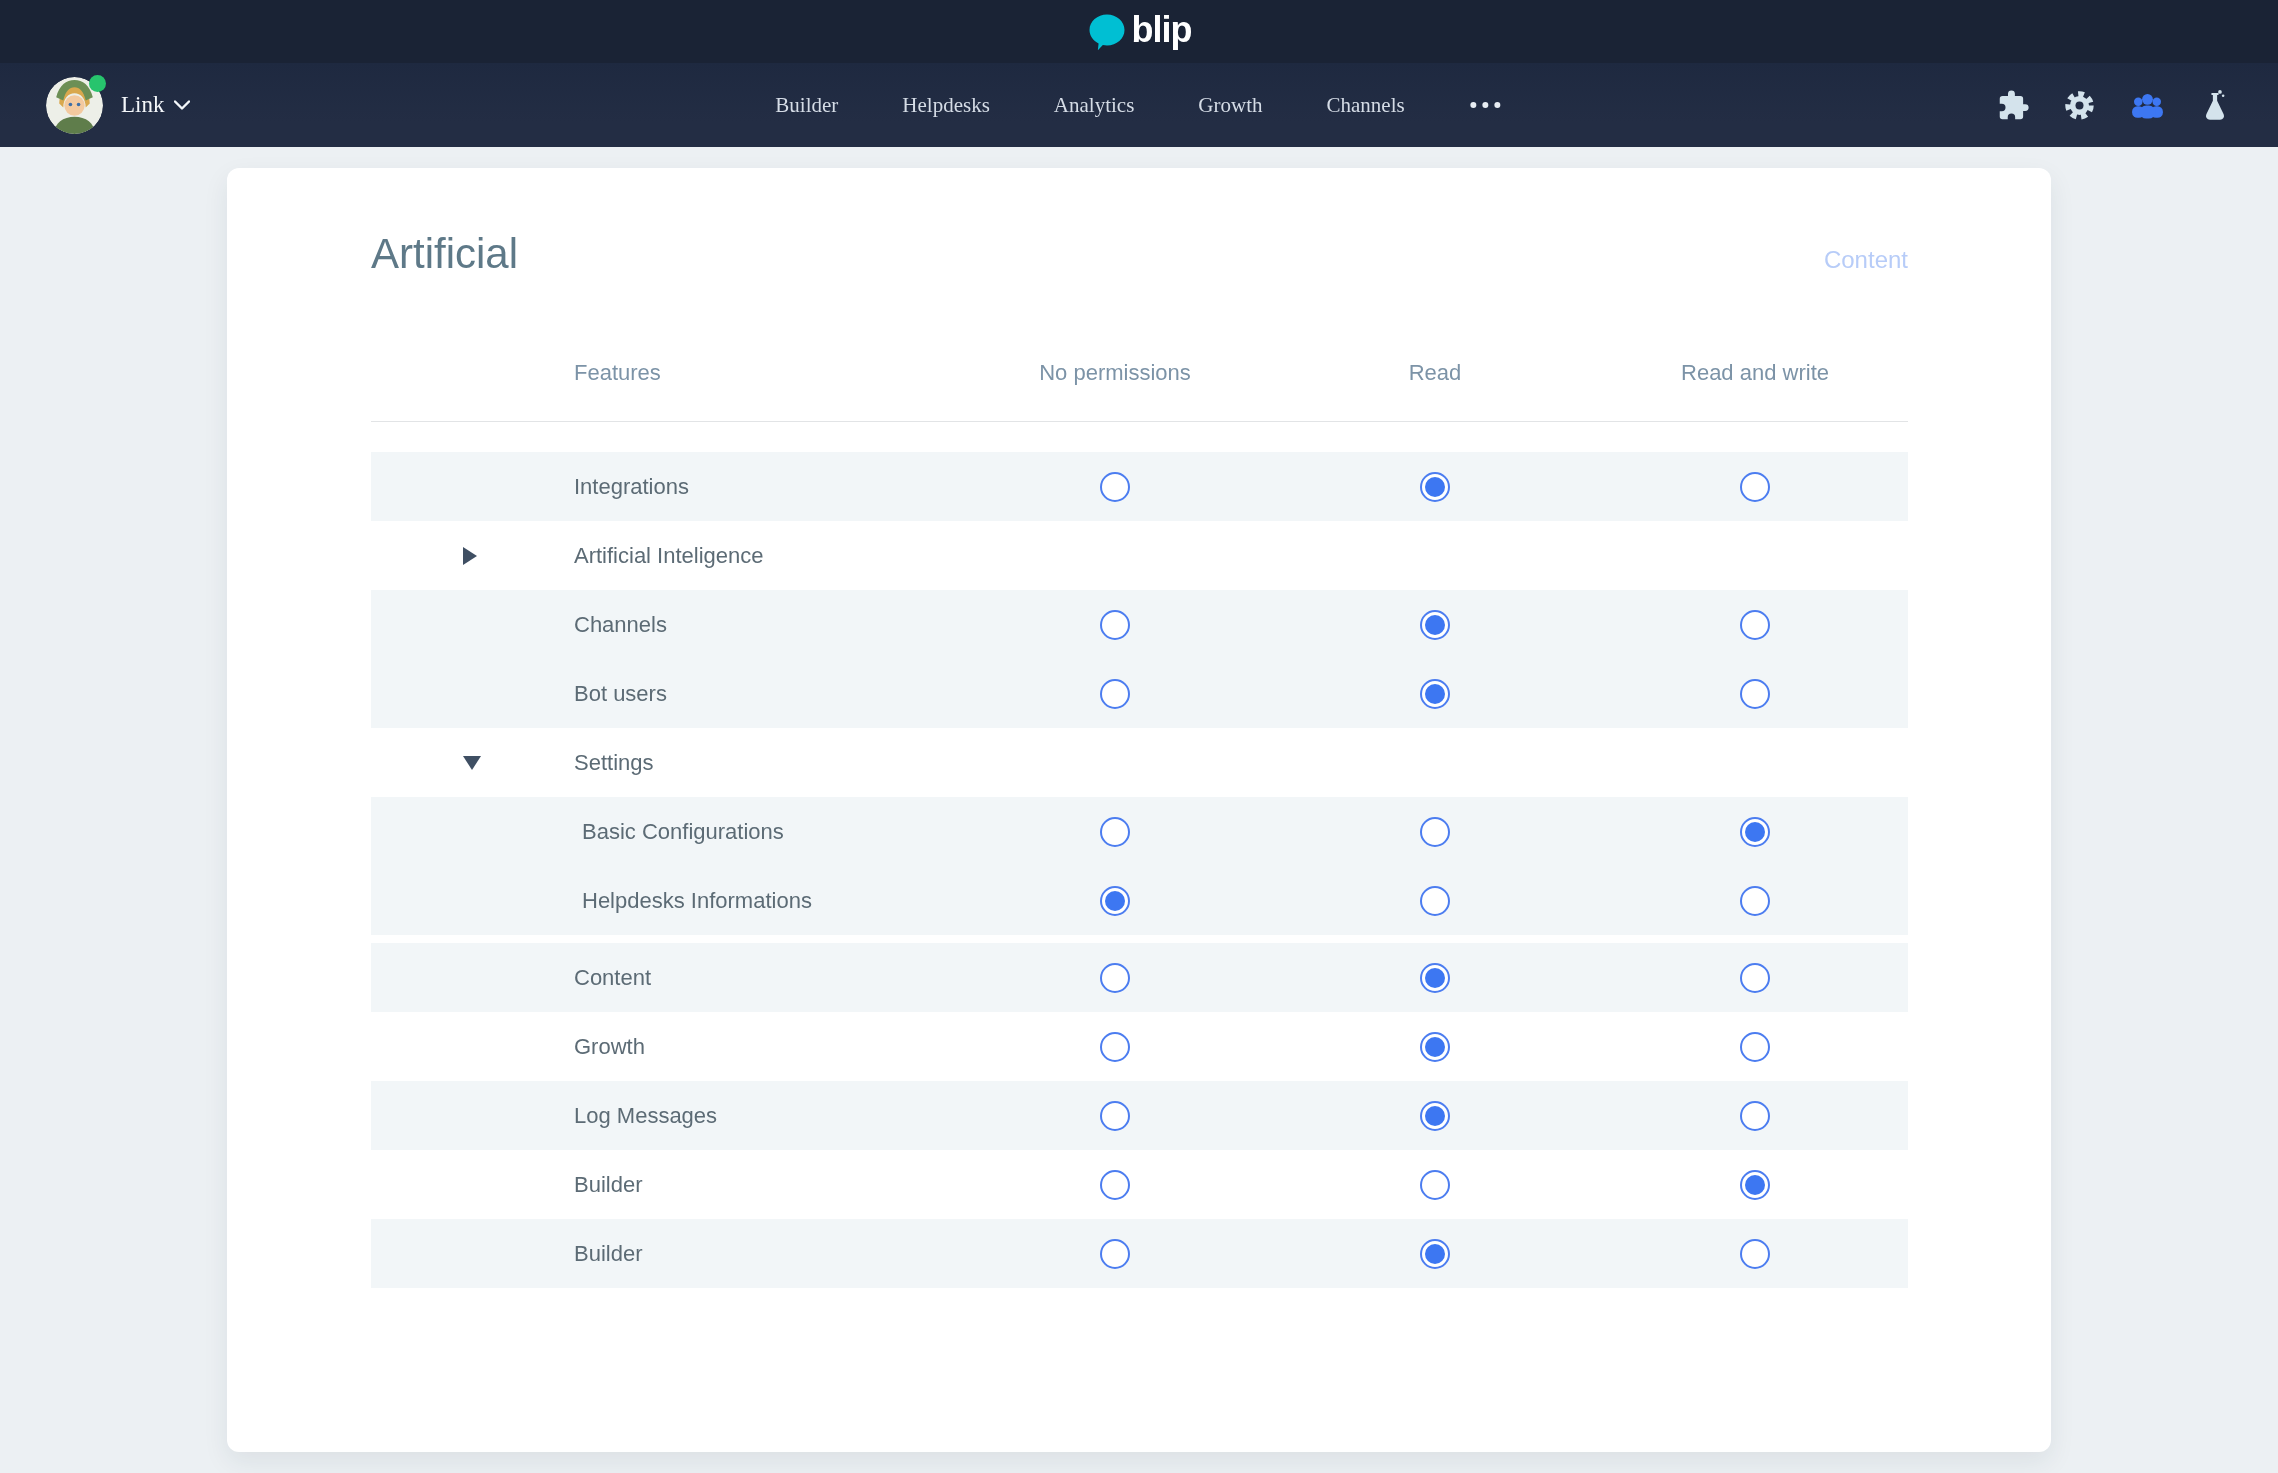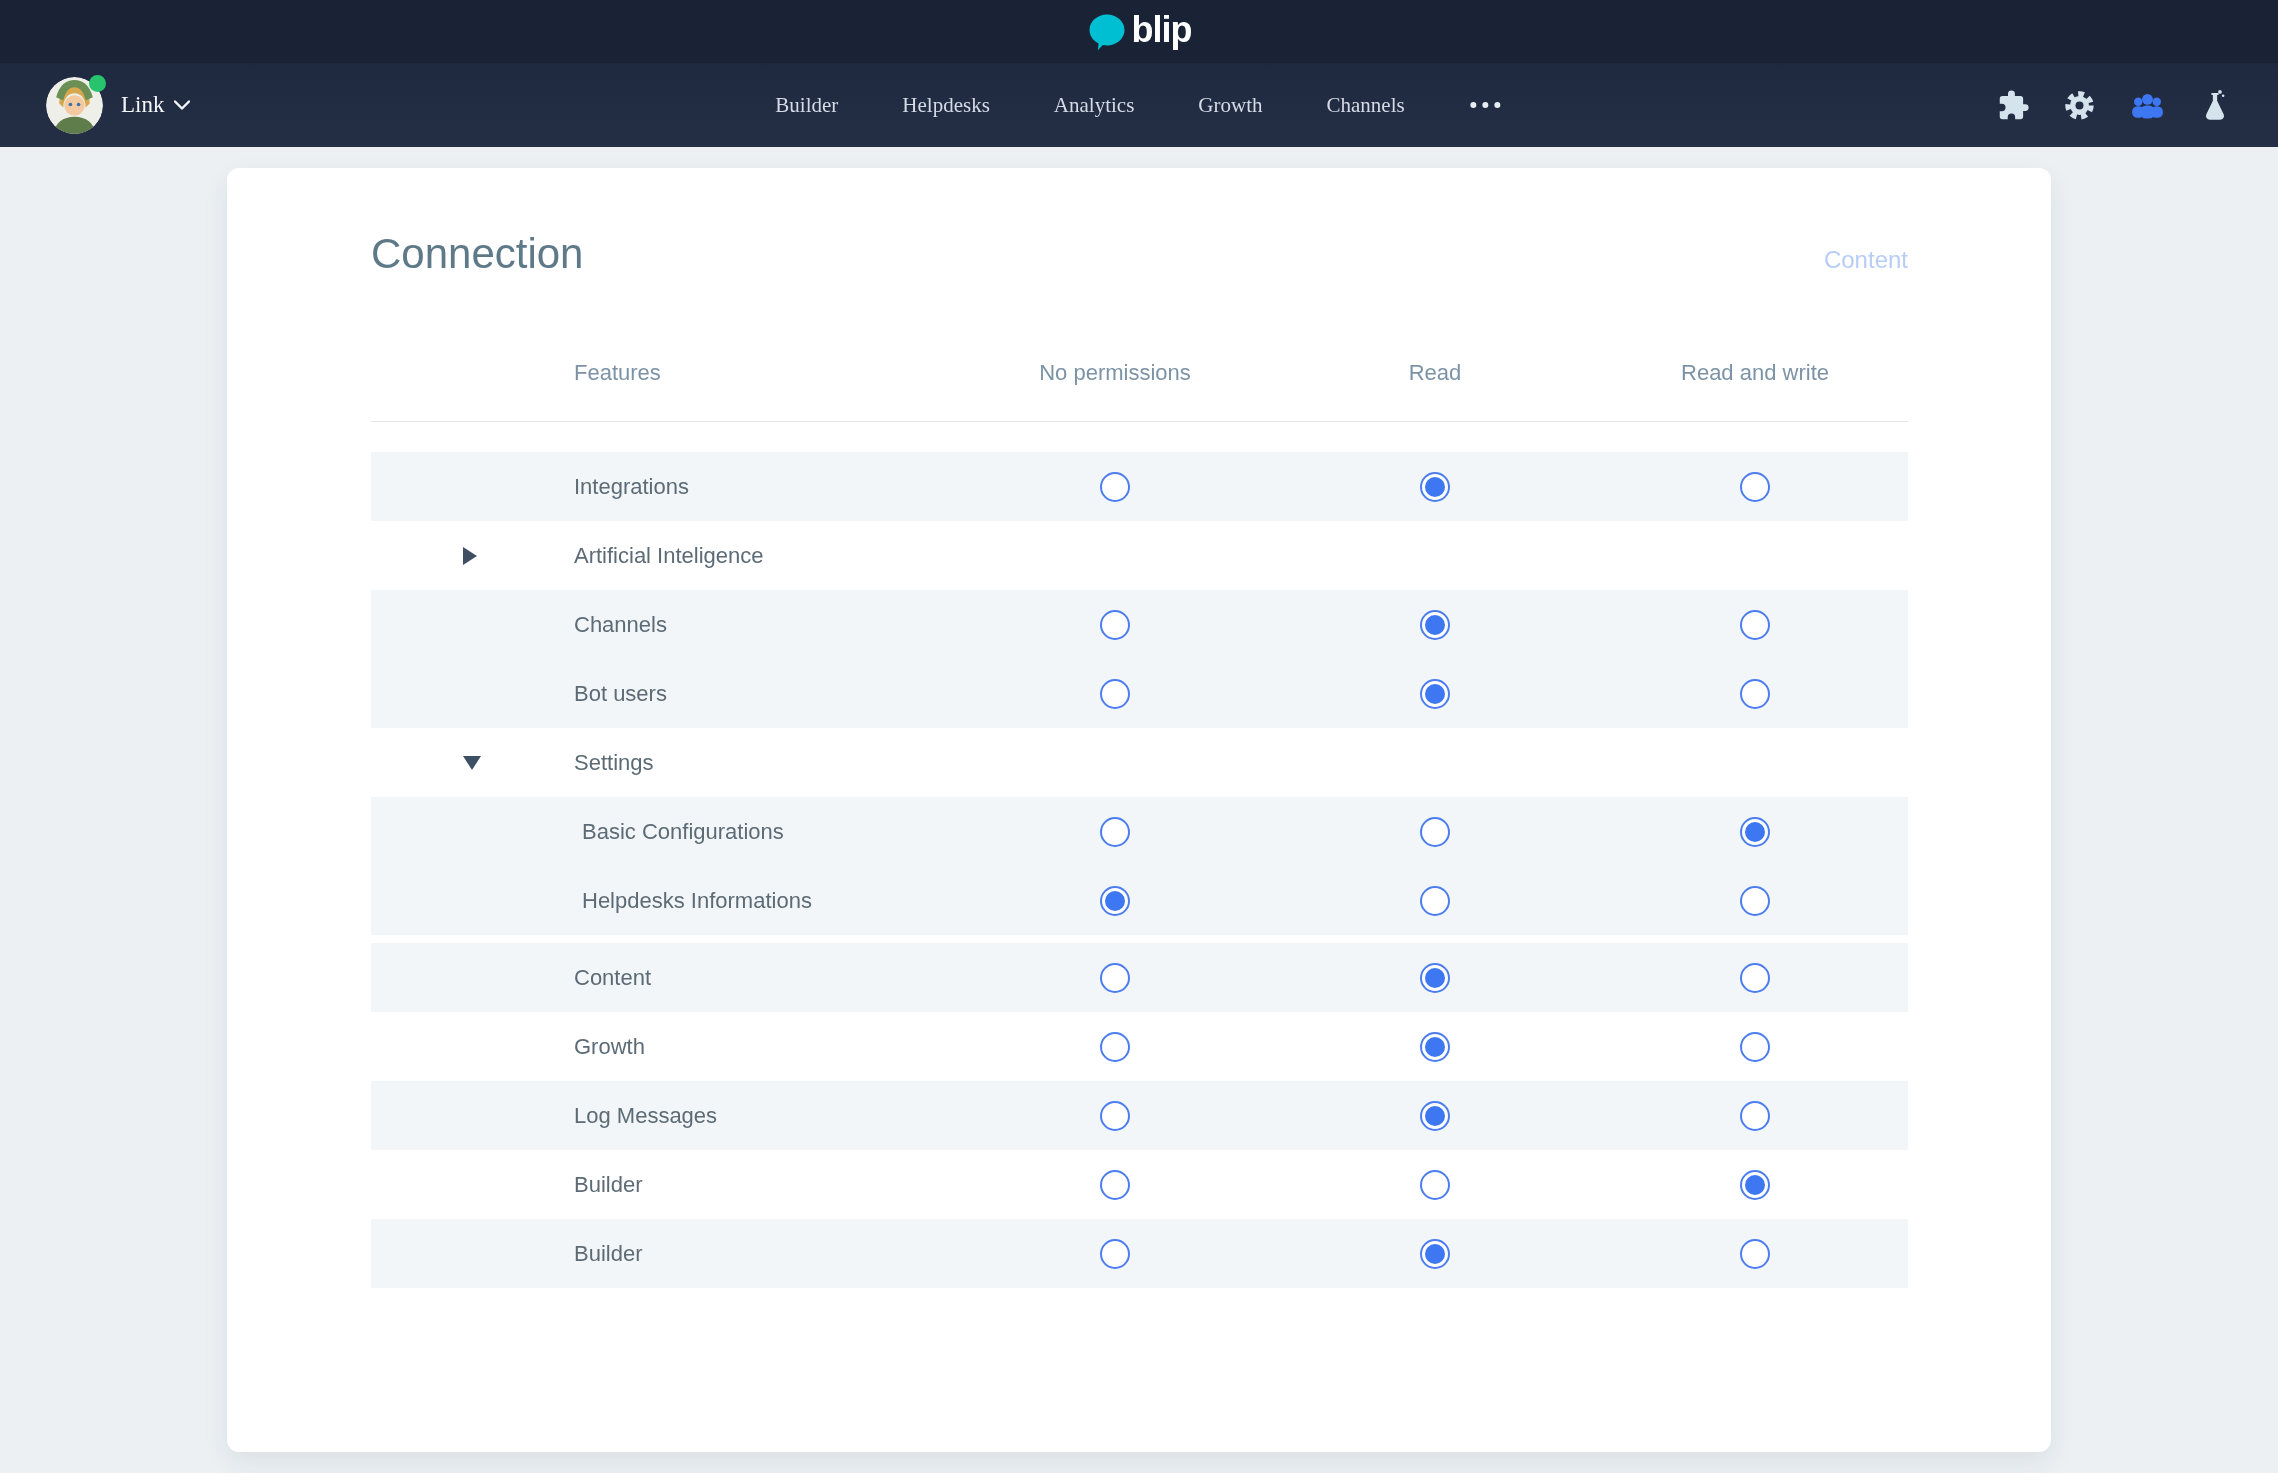--- a/index.html
+++ b/index.html
@@ -159,21 +159,21 @@
           <circle cx="31" cy="5.5" r="2.6"></circle>
             <circle cx="35.5" cy="11" r="1.8"></circle>
         </g>
       </svg>
     </span>
   </div>
 </nav>
 
 <main class="card">
   <div class="card-head">
-    <h1 class="page-title">Connection</h1>
+    <h1 class="page-title">Artificial</h1>
     <span class="profile-label">Content</span>
   </div>
 
   <div class="thead">
     <span class="col-h" style="left:203px">Features</span>
     <span class="col-h centered" style="left:744px">No permissions</span>
     <span class="col-h centered" style="left:1064px">Read</span>
     <span class="col-h centered" style="left:1384px">Read and write</span>
   </div>
 

